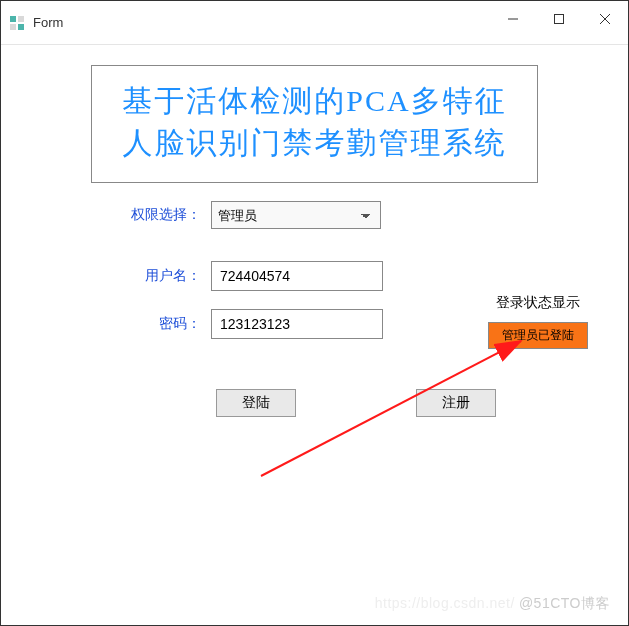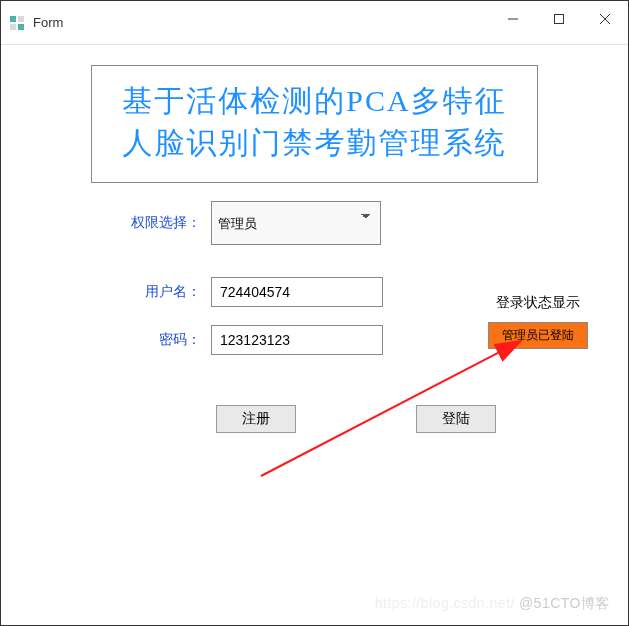--- a/index.html
+++ b/index.html
@@ -56,21 +56,21 @@
     .form-area { position: relative; padding-left: 70px; }
     .row { display: flex; align-items: center; margin-bottom: 18px; }
     .label {
       width: 80px;
       text-align: right;
       font-size: 14px;
       color: #1d4ed8;
       margin-right: 10px;
     }
     select.dropdown {
-      width: 170px; height: 44px;
+      width: 170px; height: 28px;
       border: 1px solid #888;
       background: #f9f9f9;
       font-size: 13px; padding: 2px 6px;
       font-family: inherit;
       appearance: none;
       background-image: linear-gradient(45deg, transparent 50%, #555 50%),
                         linear-gradient(135deg, #555 50%, transparent 50%);
       background-position: calc(100% - 14px) 12px, calc(100% - 9px) 12px;
       background-size: 5px 5px, 5px 5px;
       background-repeat: no-repeat;
@@ -180,22 +180,22 @@
       <span class="label">密码：</span>
       <input class="text" type="text" value="123123123" style="">
     </div>
 
     <div class="status-panel">
       <div class="status-title">登录状态显示</div>
       <div class="status-box">管理员已登陆</div>
     </div>
 
     <div class="buttons">
+      <button class="action">登陆</button>
       <button class="action">注册</button>
-      <button class="action">登陆</button>
     </div>
   </div>
 </div>
 
 <svg class="arrow-overlay">
   <defs>
     <marker id="ah" markerWidth="14" markerHeight="10" refX="13" refY="5" orient="auto">
       <polygon points="0,0 14,5 0,10" fill="#ff1a1a"></polygon>
     </marker>
   </defs>

